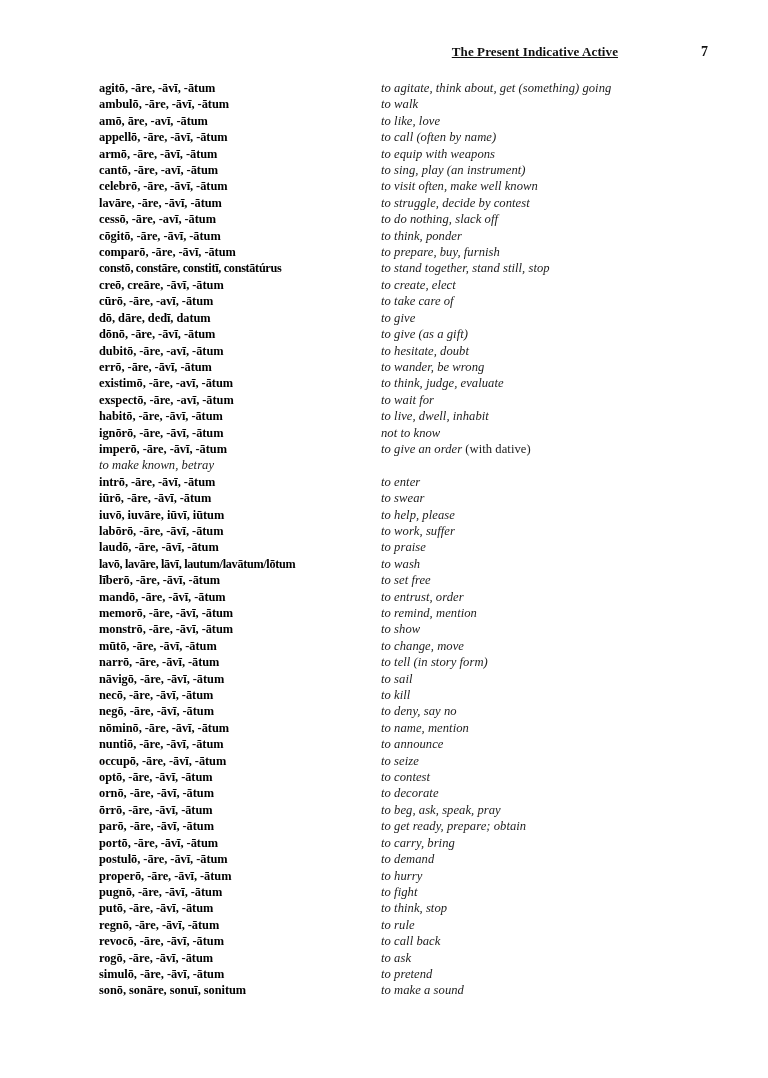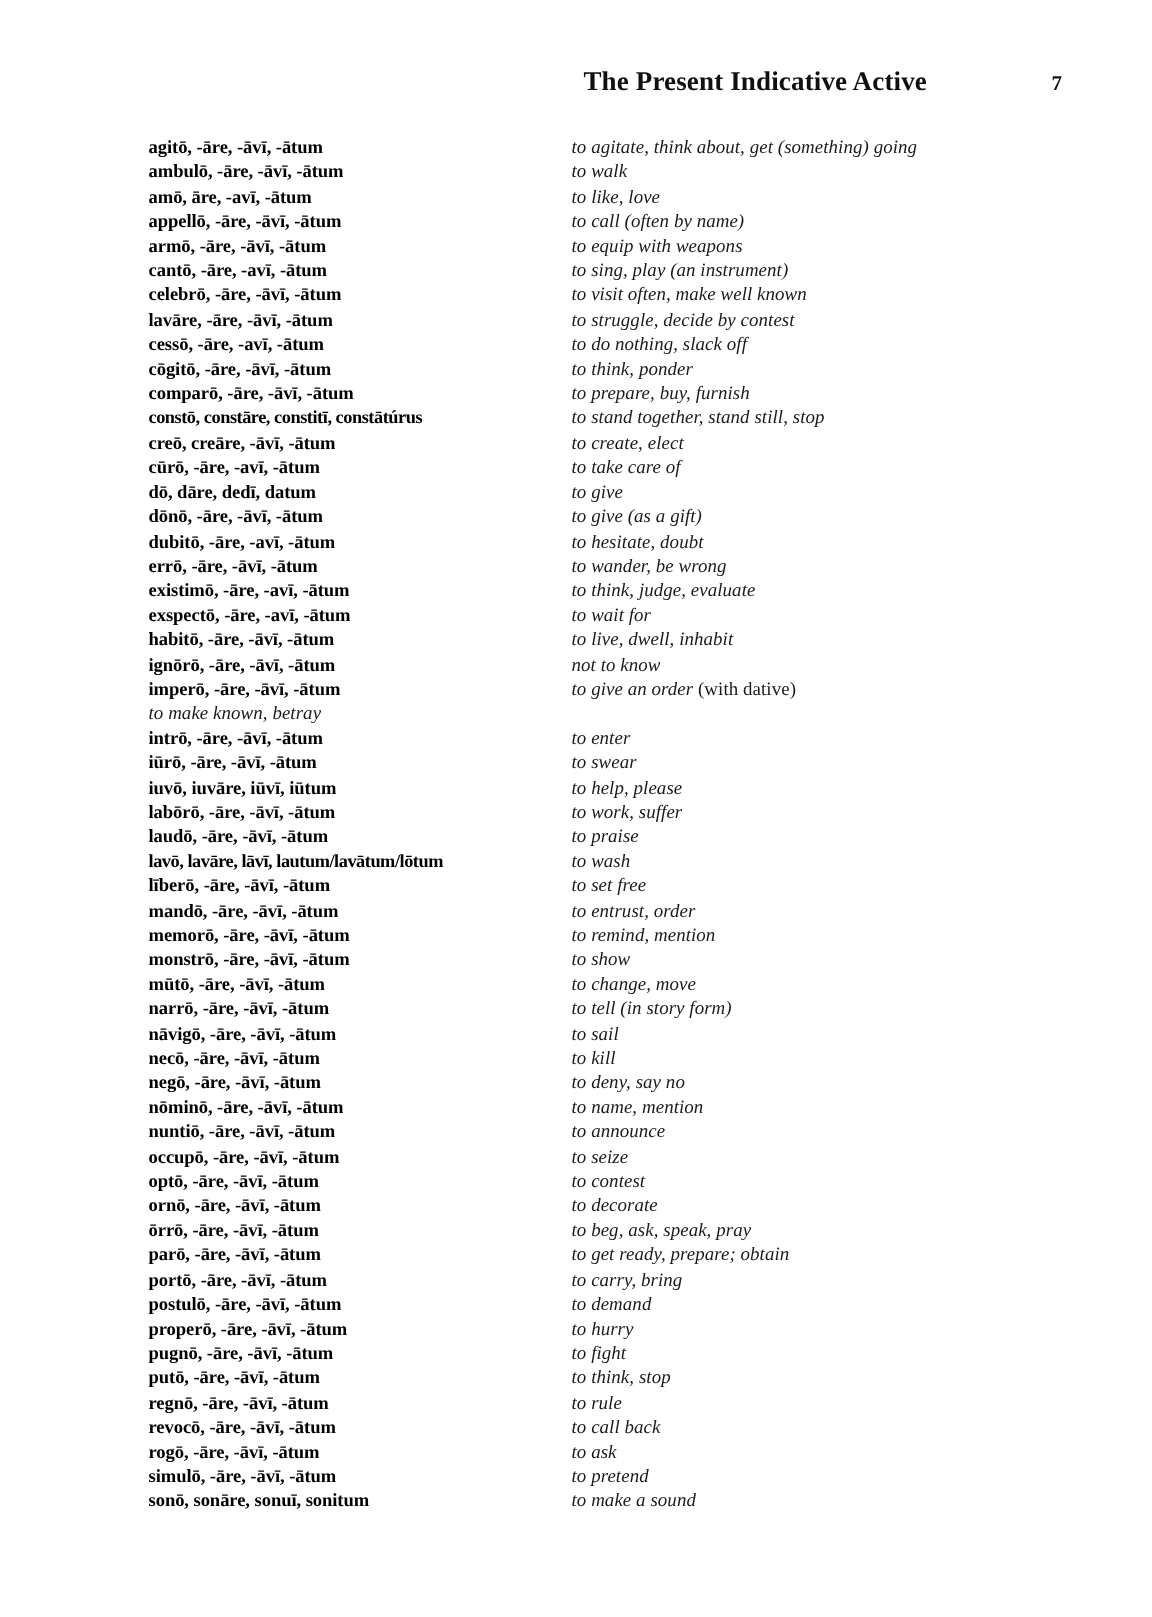--- a/index.html
+++ b/index.html
@@ -21,36 +21,37 @@
     top: 44px;
     left: 96px;
     right: 60px;
     height: 22px;
     display: flex;
     align-items: baseline;
     justify-content: flex-end;
   }
   .running-head-title {
     font-weight: bold;
-    font-size: 18px;
+    font-size: 13px;
     letter-spacing: 0.1px;
     color: #111111;
     white-space: nowrap;
+    text-decoration: underline;
   }
   .running-head-folio {
     font-weight: bold;
     font-size: 14px;
     color: #111111;
     width: 56px;
     text-align: right;
     margin-left: 34px;
   }
   .vocab-list {
     position: absolute;
-    top: 90px;
+    top: 80px;
     left: 99px;
     width: 600px;
   }
   .vocab-row {
     display: flex;
     align-items: baseline;
     height: 16.42px;
     line-height: 16.42px;
     white-space: nowrap;
   }

